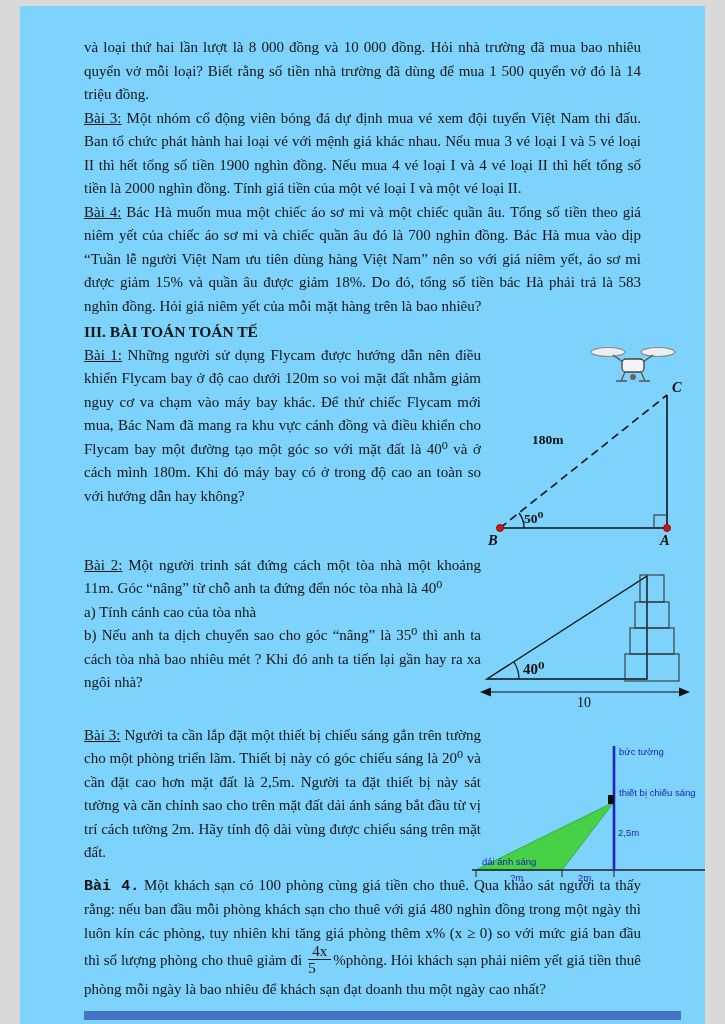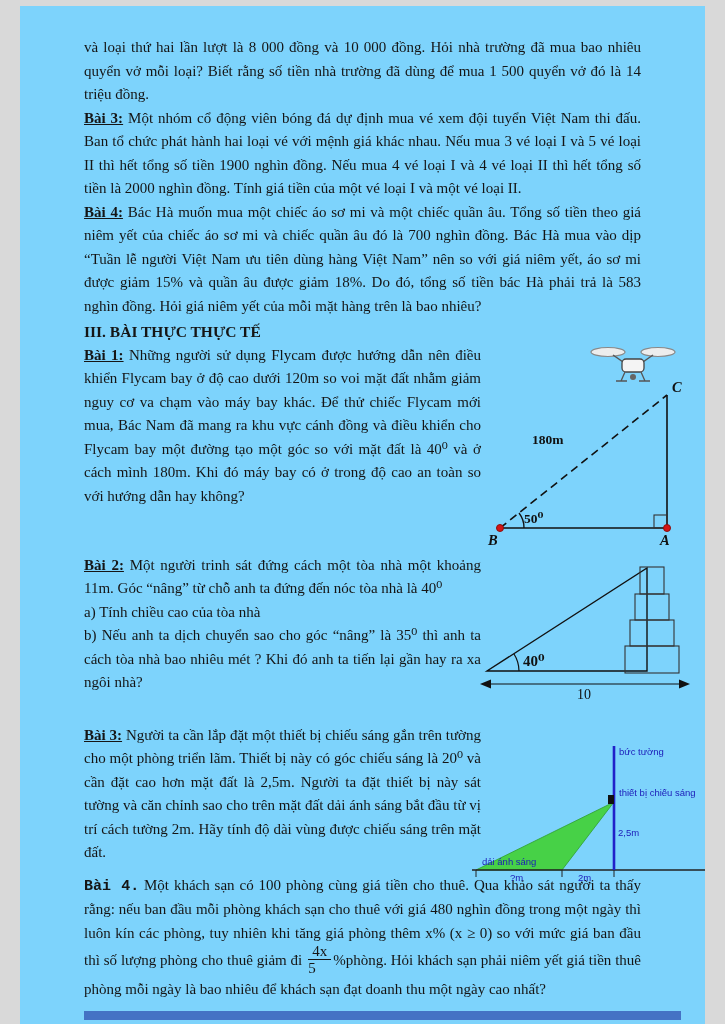--- a/index.html
+++ b/index.html
@@ -9,31 +9,31 @@
     width:685px; height:1024px;
     margin:6px auto;
     background:#7dd3fc;
     font-family:"Liberation Serif","DejaVu Serif",serif;
     font-size:15px; line-height:23.5px;
     color:#151515;
     overflow:hidden;
   }
   .content { padding:30px 64px 0 64px; }
   .para { text-align:justify; }
-  .plabel { font-weight:bold; text-decoration:underline; }
+  .plabel { font-weight:normal; text-decoration:underline; }
   .plabel-plain { font-weight:bold;font-family:Liberation Mono, monospace; }
   .sec-heading { font-size:15.5px; font-weight:bold; line-height:23.5px; margin:2px 0 0 0; }
   .problem { position:relative; }
   .ptext { width:397px; text-align:justify; }
   #p1 { min-height:210px; }
   #p2 { min-height:170px; }
   #p3 { min-height:150px; }
   .diagram { position:absolute; }
   #d1 { left:402px; top:-4px; }
-  #d2 { left:395px; top:4px; }
+  #d2 { left:395px; top:12px; }
   #d3 { left:388px; top:20px; }
   .frac { display:inline-block; vertical-align:middle; text-align:left; line-height:1.08; padding:0 2px; position:relative; top:-2px; }
   .frac .num { display:block; border-bottom:1.2px solid #151515; padding:0 4px; }
   .frac .den { display:block; }
   .footer-bar { position:absolute; left:64px; bottom:10px; width:597px; height:9px; background:#4472c4; }
   
   .dlabel-bold  { font:bold 13.5px "Liberation Serif","DejaVu Serif",serif; fill:#111; }
   .dlabel-bold2 { font:bold 15px "Liberation Serif","DejaVu Serif",serif; fill:#111; }
   .dvertex { font:italic bold 14.5px "Liberation Serif","DejaVu Serif",serif; fill:#111; }
   .dnum { font:14px "Liberation Serif","DejaVu Serif",serif; fill:#111; }
@@ -44,21 +44,21 @@
 
 <div class="page">
   <div class="content">
 
     <p class="para">và loại thứ hai lần lượt là 8 000 đồng và 10 000 đồng. Hỏi nhà trường đã mua bao nhiêu quyển vở mỗi loại? Biết rằng số tiền nhà trường đã dùng để mua 1 500 quyển vở đó là 14 triệu đồng.</p>
 
     <p class="para"><span class="plabel">Bài 3:</span> <span>Một nhóm cổ động viên bóng đá dự định mua vé xem đội tuyển Việt Nam thi đấu. Ban tổ chức phát hành hai loại vé với mệnh giá khác nhau. Nếu mua 3 vé loại I và 5 vé loại II thì hết tổng số tiền 1900 nghìn đồng. Nếu mua 4 vé loại I và 4 vé loại II thì hết tổng số tiền là 2000 nghìn đồng. Tính giá tiền của một vé loại I và một vé loại II.</span></p>
 
     <p class="para"><span class="plabel">Bài 4:</span> <span>Bác Hà muốn mua một chiếc áo sơ mi và một chiếc quần âu. Tổng số tiền theo giá niêm yết của chiếc áo sơ mi và chiếc quần âu đó là 700 nghìn đồng. Bác Hà mua vào dịp “Tuần lễ người Việt Nam ưu tiên dùng hàng Việt Nam” nên so với giá niêm yết, áo sơ mi được giảm 15% và quần âu được giảm 18%. Do đó, tổng số tiền bác Hà phải trả là 583 nghìn đồng. Hỏi giá niêm yết của mỗi mặt hàng trên là bao nhiêu?</span></p>
 
-    <h2 class="sec-heading">III. BÀI THỰC THỰC TẾ</h2>
+    <h2 class="sec-heading">III. BÀI TOÁN TOÁN TẾ</h2>
 
     <div class="problem" id="p1">
       <div class="ptext"><span class="plabel">Bài 1:</span> <span>Những người sử dụng Flycam được hướng dẫn nên điều khiển Flycam bay ở độ cao dưới 120m so voi mặt đất nhằm giảm nguy cơ va chạm vào máy bay khác. Để thử chiếc Flycam mới mua, Bác Nam đã mang ra khu vực cánh đồng và điều khiển cho Flycam bay một đường tạo một góc so với mặt đất là 40⁰ và ở cách mình 180m. Khi đó máy bay có ở trong độ cao an toàn so với hướng dẫn hay không?</span></div>
 
       <div class="diagram" id="d1">
         <svg width="200" height="210" viewBox="0 0 200 210">
           <g>
             <ellipse cx="122" cy="12" rx="17" ry="4.5" fill="#ededed" stroke="#888" stroke-width="1.2"></ellipse>
             <ellipse cx="172" cy="12" rx="17" ry="4.5" fill="#ededed" stroke="#888" stroke-width="1.2"></ellipse>
             <line x1="127" y1="15" x2="140" y2="24" stroke="#555" stroke-width="1.5"></line>
@@ -78,21 +78,21 @@
           <text class="dlabel-bold" x="46" y="104">180m</text>
           <text class="dvertex" x="2" y="205">B</text>
           <text class="dvertex" x="174" y="205">A</text>
           <text class="dvertex" x="186" y="52">C</text>
         </svg>
       </div>
     </div>
 
     <div class="problem" id="p2">
       <div class="ptext"><span class="plabel">Bài 2:</span> <span>Một người trinh sát đứng cách một tòa nhà một khoảng 11m. Góc “nâng” từ chỗ anh ta đứng đến nóc tòa nhà là 40⁰</span>
-        <div>a) Tính chiều cao của tòa nhà</div>
+        <div>a) Tính cánh cao của tòa nhà</div>
         <span>b) Nếu anh ta dịch chuyển sao cho góc “nâng” là 35⁰ thì anh ta cách tòa nhà bao nhiêu mét ? Khi đó anh ta tiến lại gần hay ra xa ngôi nhà?</span>
       </div>
 
       <div class="diagram" id="d2">
         <svg width="212" height="142" viewBox="0 0 212 142">
           <path d="M 8 113 L 168 113 L 168 10 Z" fill="none" stroke="#111" stroke-width="1.4"></path>
           <g stroke="#333" stroke-width="1.1" fill="none">
             <rect x="146" y="88" width="54" height="27"></rect>
             <rect x="151" y="62" width="44" height="26"></rect>
             <rect x="156" y="36" width="34" height="26"></rect>

